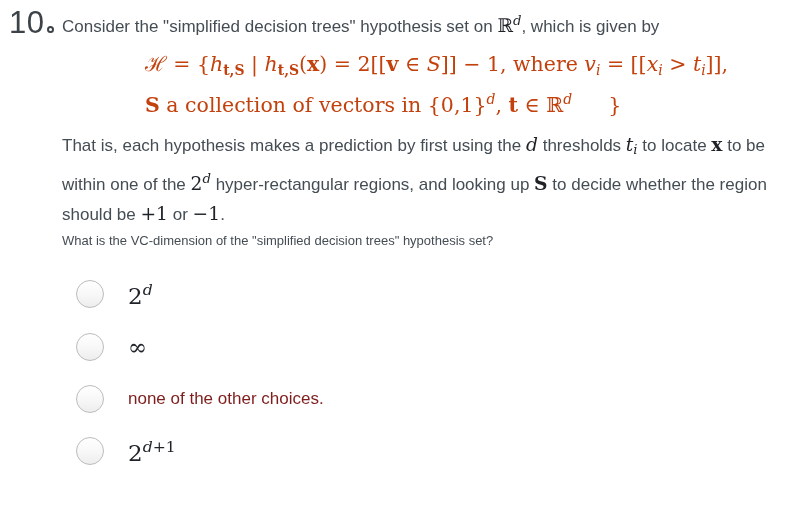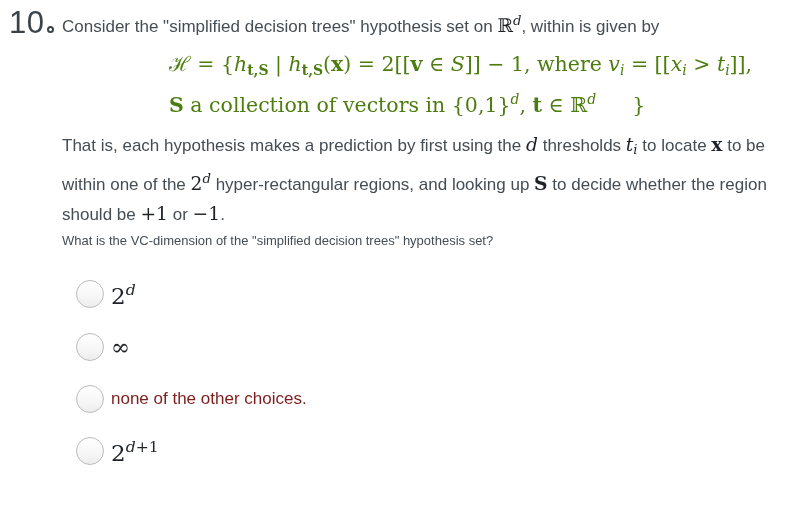--- a/index.html
+++ b/index.html
@@ -28,21 +28,21 @@
   
   #intro {
     position:absolute; left:62px; top:9px; width:720px;
     font-size:17px; line-height:24px;
   }
 
   
   #formula {
     position:absolute; left:145px; top:50px; width:570px;
     font-family:"DejaVu Serif","Liberation Serif",serif;
-    font-size:20.5px; line-height:29px; color:#4d7c0f;margin-left:24px;
+    font-size:20.5px; line-height:29px; color:#c2410c;
   }
   #formula .fline { white-space:nowrap; }
   #formula .fline2 { }
 
   
   #para {
     position:absolute; left:62px; top:130px; width:733px;
     font-size:17px; line-height:29px;
   }
 
@@ -58,21 +58,21 @@
     display:flex; align-items:center;
     margin-bottom:24px; min-height:28px;
   }
   .radio {
     width:28px; height:28px; flex:0 0 28px;
     border:1px solid #bcbcbc; border-radius:50%;
     background:linear-gradient(180deg,#ffffff 0%,#f7f7f7 55%,#ededed 100%);
     cursor:pointer;
   }
   .opt-label {
-    margin-left:7px;
+    margin-left:24px;
     font-family:"DejaVu Serif","Liberation Serif",serif;
     font-size:23px; color:#1f2328; cursor:pointer;
     white-space:nowrap;
   }
   .opt-label.plain {
     font-family:"Liberation Sans","DejaVu Sans",sans-serif;
     font-size:17px; color:#7f1d1d;
   }
 
   
@@ -93,21 +93,21 @@
   .seg.msub-i { font-family:"DejaVu Serif","Liberation Serif",serif; font-style:italic; color:#1f2328; font-size:0.78em; vertical-align:-0.22em; }
   .seg.msup-i { font-family:"DejaVu Serif","Liberation Serif",serif; font-style:italic; color:#1f2328; font-size:0.78em; vertical-align:0.5em; }
 </style>
 </head>
 <body>
 
 <div id="screen">
 
   <div id="qnum"><span>10</span><span class="qdot"></span></div>
 
-  <div id="intro"><span class="seg t">Consider the "simplified decision trees" hypothesis set on </span><span class="seg mr">ℝ</span><span class="seg msup-i">d</span><span class="seg t">, within is given by</span></div>
+  <div id="intro"><span class="seg t">Consider the "simplified decision trees" hypothesis set on </span><span class="seg mr">ℝ</span><span class="seg msup-i">d</span><span class="seg t">, which is given by</span></div>
 
   <div id="formula">
     <div class="fline fline1"><span class="seg r">ℋ</span><span class="seg r"> = {</span><span class="seg i">h</span><span class="seg sub-b">t,S</span><span class="seg r"> | </span><span class="seg i">h</span><span class="seg sub-b">t,S</span><span class="seg r">(</span><span class="seg b">x</span><span class="seg r">) = 2[[</span><span class="seg b">v</span><span class="seg r"> ∈ </span><span class="seg i">S</span><span class="seg r">]] − 1, where </span><span class="seg i">v</span><span class="seg sub-i">i</span><span class="seg r"> = [[</span><span class="seg i">x</span><span class="seg sub-i">i</span><span class="seg r"> &gt; </span><span class="seg i">t</span><span class="seg sub-i">i</span><span class="seg r">]],</span></div>
     <div class="fline fline2"><span class="seg b">S</span><span class="seg r"> a collection of vectors in {0,1}</span><span class="seg sup-i">d</span><span class="seg r">, </span><span class="seg b">t</span><span class="seg r"> ∈ ℝ</span><span class="seg sup-i">d</span><span class="seg r brace">}</span></div>
   </div>
 
   <div id="para"><span class="seg t">That is, each hypothesis makes a prediction by first using the </span><span class="seg mi">d</span><span class="seg t"> thresholds </span><span class="seg mi">t</span><span class="seg msub-i">i</span><span class="seg t"> to locate </span><span class="seg mb">x</span><span class="seg t"> to be within one of the </span><span class="seg mr">2</span><span class="seg msup-i">d</span><span class="seg t"> hyper-rectangular regions, and looking up </span><span class="seg mb">S</span><span class="seg t"> to decide whether the region should be </span><span class="seg mr">+1</span><span class="seg t"> or </span><span class="seg mr">−1</span><span class="seg t">.</span></div>
 
   <div id="prompt">What is the VC-dimension of the "simplified decision trees" hypothesis set?</div>
 

